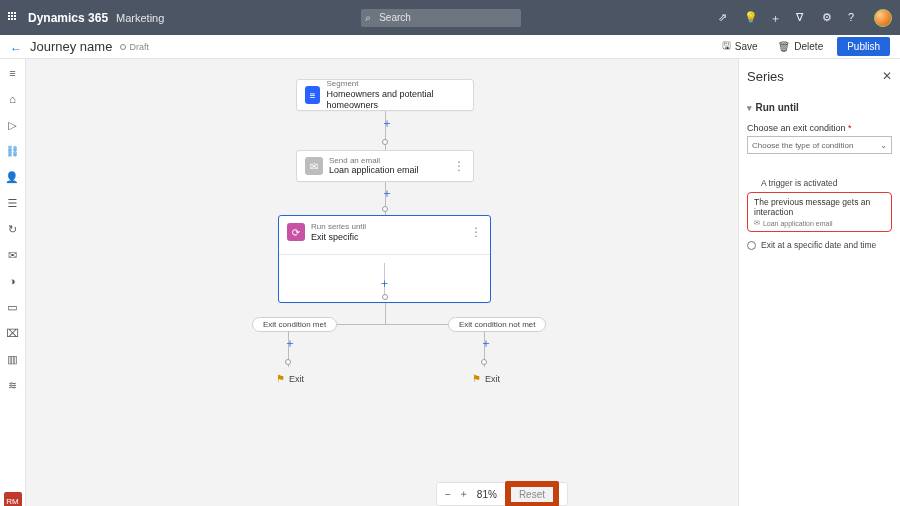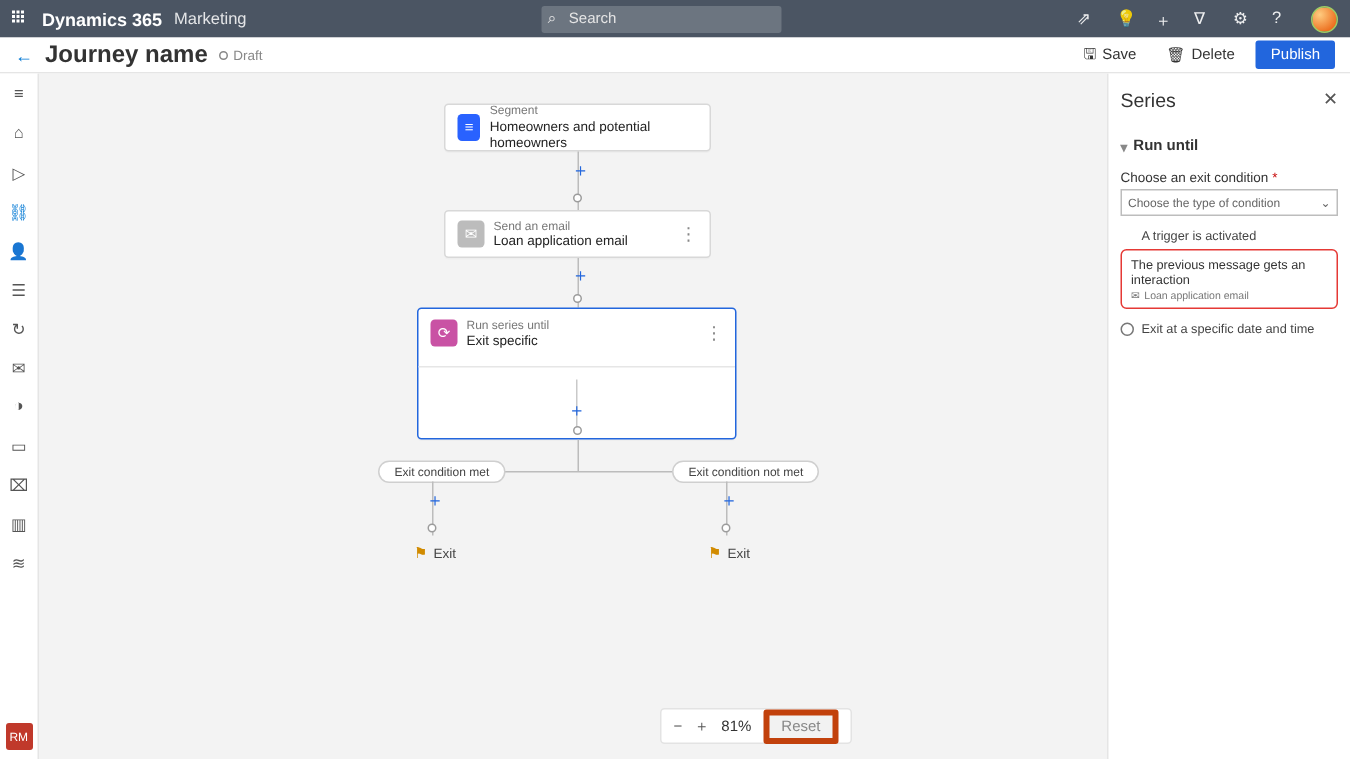--- a/index.html
+++ b/index.html
@@ -1,37 +1,37 @@
 <!DOCTYPE html>
 <html><head>
 <meta charset="utf-8">
 <style>
 * { box-sizing: border-box; margin: 0; padding: 0; font-family: "Segoe UI", -apple-system, sans-serif; }
 body { width: 900px; height: 506px; overflow: hidden; background: #f3f3f3; font-size: 11px; color: #333; }
 
 
-.topbar { height: 25px; background: #4b5563; display: flex; align-items: center; color: #fff; padding: 0 8px; gap: 8px; }
+.topbar { height: 35px; background: #4b5563; display: flex; align-items: center; color: #fff; padding: 0 8px; gap: 8px; }
 .topbar .waffle { width: 12px; height: 12px; display: grid; grid-template-columns: repeat(3,2px); grid-template-rows: repeat(3,2px); gap: 1px; }
 .topbar .waffle span { background: #fff; }
 .topbar .brand { font-weight: 600; font-size: 12px; }
 .topbar .app { font-size: 11px; opacity: .85; }
 .topbar .spacer { flex: 1; }
 .searchwrap { flex: 0 0 180px; display: flex; align-items: center; justify-content: center; }
 .searchbox { width: 160px; height: 18px; background: #6c7580; border: none; color: #fff; padding: 0 20px 0 18px; border-radius: 2px; font-size: 10px; }
 .searchbox::placeholder { color: #e5e5e5; }
 .searchwrap-inner { position: relative; }
 .searchwrap-inner .sicon { position: absolute; left: 4px; top: 3px; font-size: 10px; color: #e5e5e5; }
 .topicons { display: flex; gap: 12px; align-items: center; }
 .topicons .ti { width: 14px; height: 14px; opacity: .9; cursor: pointer; }
 .avatar { width: 18px; height: 18px; border-radius: 50%; background: radial-gradient(circle at 30% 30%, #ffcc80, #e65100); border: 1px solid #9ccc65; }
 
 
 .cmdbar { height: 24px; background: #fff; border-bottom: 1px solid #e5e5e5; display: flex; align-items: center; padding: 0 10px; gap: 8px; }
 .cmdbar .back { color: #0078d4; cursor: pointer; font-size: 12px; }
-.cmdbar .title { font-weight: 700; font-size: 16px; }
+.cmdbar .title { font-weight: 400; font-size: 13px; }
 .cmdbar .draft { font-size: 9px; color: #888; display: flex; align-items: center; gap: 3px; }
 .cmdbar .draft .dot { width: 6px; height: 6px; border: 1px solid #888; border-radius: 50%; }
 .cmdbar .spacer { flex: 1; }
 .cmdbar .btn { display: flex; align-items: center; gap: 4px; font-size: 10px; padding: 2px 6px; cursor: pointer; }
 .cmdbar .publish { background: #2266dd; color: #fff; border-radius: 2px; padding: 4px 10px; }
 
 
 .main { display: flex; height: calc(100% - 49px); }
 .leftnav { width: 26px; background: #fff; border-right: 1px solid #e5e5e5; display: flex; flex-direction: column; align-items: center; padding-top: 6px; gap: 10px; }
 .leftnav .ni { width: 16px; height: 16px; display: flex; align-items: center; justify-content: center; color: #555; cursor: pointer; font-size: 11px; }
@@ -74,32 +74,32 @@
 
 .vconn { position: absolute; width: 1px; background: #bcbcbc; }
 .plusmini { position: absolute; color: #2266dd; font-size: 12px; }
 .circmini { position: absolute; width: 6px; height: 6px; border: 1px solid #9c9c9c; border-radius: 50%; background: #fff; }
 .exitflag { position: absolute; display: flex; align-items: center; gap: 4px; font-size: 9px; color: #444; }
 .exitflag .flag { color: #d18b00; font-size: 10px; }
 
 
 .zoombar { position: absolute; right: 170px; bottom: 10px; background: #fff; border: 1px solid #e3e3e3; border-radius: 3px; height: 24px; display: flex; align-items: center; gap: 8px; padding: 0 8px; font-size: 10px; }
 .zoombar .zb { cursor: pointer; color: #555; }
-.zoombar .reset { background: #f2f2f2; border: 4px solid #c2410c; padding: 2px 8px; border-radius: 2px; color: #888; }
+.zoombar .reset { background: #f2f2f2; border: 6px solid #c2410c; padding: 2px 8px; border-radius: 2px; color: #888; }
 
 
 .sidepanel h3 { font-size: 13px; font-weight: 400; }
 .sidepanel .close { position: absolute; right: 8px; top: 10px; cursor: pointer; color: #555; font-size: 12px; }
 .sect { margin-top: 18px; }
 .sect .shead { font-size: 10px; font-weight: 600; display: flex; align-items: center; gap: 4px; }
 .sect .shead .chev { color: #888; font-size: 9px; }
 .lbl { font-size: 9px; margin-top: 10px; }
 .req { color: #c50000; }
 .sel { width: 100%; height: 18px; border: 1px solid #bdbdbd; background: #fff; font-size: 8px; color: #666; padding: 0 4px; margin-top: 3px; display: flex; align-items: center; justify-content: space-between; cursor: pointer; }
-.opttxt { font-size: 8.5px; color: #444; margin-top: 8px; margin-left: 14px; }
+.opttxt { font-size: 8.5px; color: #444; margin-top: 24px; margin-left: 14px; }
 .redbox { border: 1.5px solid #e53935; border-radius: 4px; padding: 4px 6px; margin-top: 4px; }
 .redbox .rt1 { font-size: 8.5px; color: #333; }
 .redbox .rt2 { font-size: 7px; color: #777; display: flex; align-items: center; gap: 3px; margin-top: 2px; }
 .radio { display: flex; align-items: flex-end; gap: 5px; margin-top: 8px; font-size: 8.5px; color: #444; }
 .radio .rcirc { width: 9px; height: 9px; border: 1px solid #777; border-radius: 50%; }
 
 
 .uc { font-family: "Segoe UI Symbol", sans-serif; }
 </style>
 </head>

